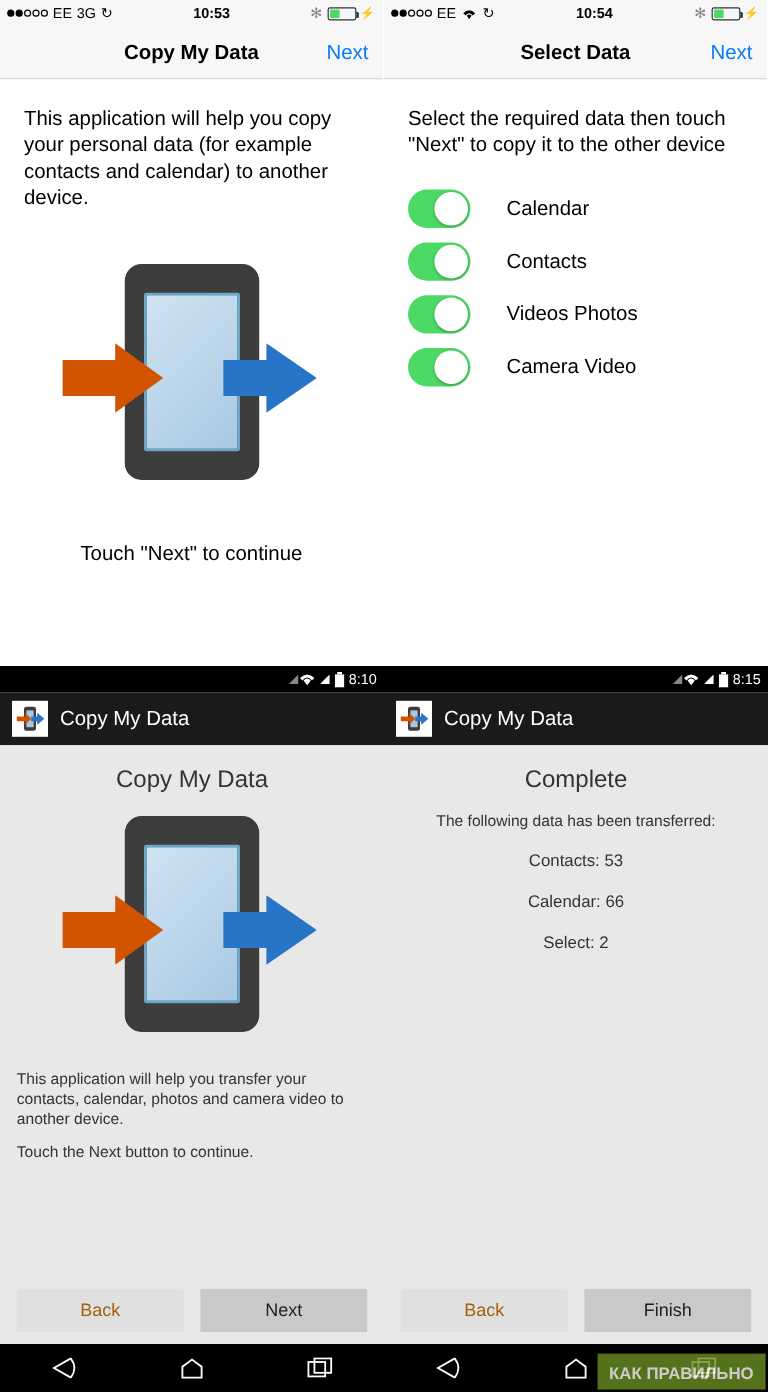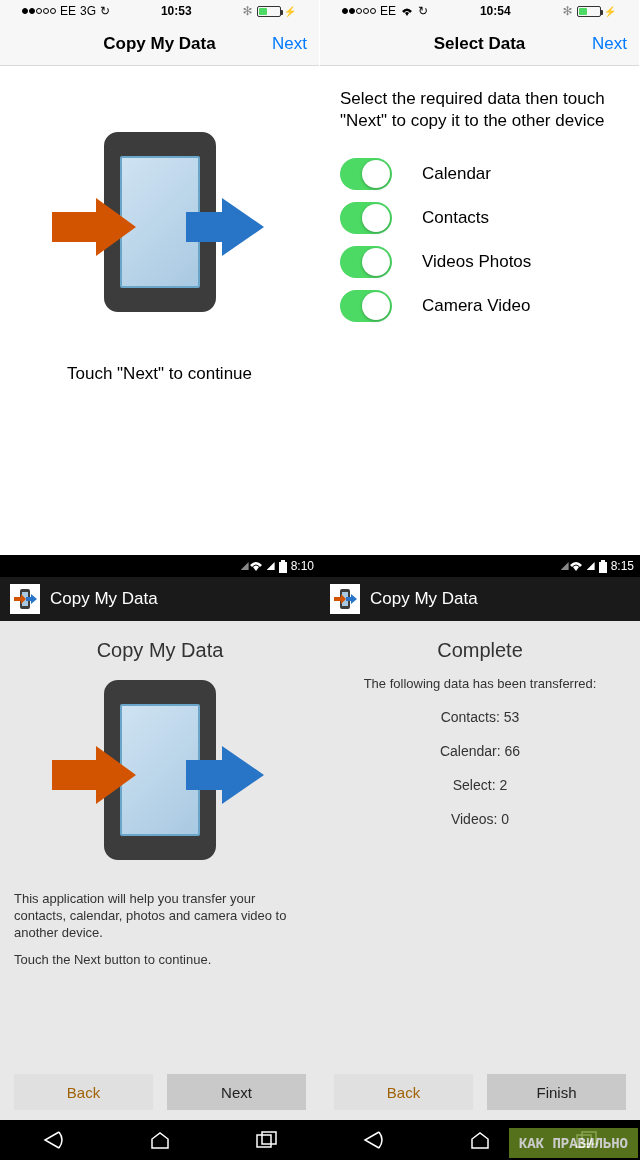--- a/index.html
+++ b/index.html
@@ -1,21 +1,21 @@
 <!DOCTYPE html>
 <html><head>
 <meta charset="utf-8">
 <style>
   * { box-sizing: border-box; margin: 0; padding: 0; }
   body { width: 640px; height: 1160px; font-family: -apple-system, "Helvetica Neue", Arial, sans-serif; background: #fff; overflow: hidden; }
   .grid { display: grid; grid-template-columns: 1fr 1fr; grid-template-rows: 555px 565px 40px; width: 640px; height: 1160px; }
 
   
   .ios-panel { position: relative; background: #fafafa; border-right: 1px solid #fff; }
-  .ios-status { display: flex; align-items: center; justify-content: space-between; height: 22px; font-size: 12px; padding: 2px 22px; background: #f7f7f7; color: #000; }
+  .ios-status { display: flex; align-items: center; justify-content: space-between; height: 22px; font-size: 12px; padding: 2px 6px; background: #f7f7f7; color: #000; }
   .ios-status .left, .ios-status .right { display: flex; align-items: center; gap: 4px; }
   .ios-status .center { font-weight: 600; }
   .battery-ios { display: inline-flex; align-items: center; }
   .battery-ios .shell { width: 24px; height: 11px; border: 1px solid #333; border-radius: 2px; position: relative; }
   .battery-ios .shell::after { content: ""; position: absolute; right: -3px; top: 3px; width: 2px; height: 5px; background: #333; border-radius: 0 1px 1px 0; }
   .battery-ios .fill { position: absolute; left: 1px; top: 1px; bottom: 1px; width: 40%; background: #4cd964; border-radius: 1px; }
   .ios-nav { display: flex; align-items: center; justify-content: center; position: relative; height: 44px; border-bottom: 1px solid #d9d9d9; background: #f7f7f7; }
   .ios-nav .title { font-weight: 700; font-size: 17px; color: #000; }
   .ios-nav .next { position: absolute; right: 12px; font-size: 17px; color: #007aff; }
   .ios-body { background: #fff; height: calc(100% - 66px); padding: 22px 20px; font-size: 17px; color: #000; }
@@ -41,21 +41,21 @@
   .and-body.complete { font-size: 14px; color: #333; text-align: center; }
   .and-body.complete p { margin-bottom: 18px; }
   .and-buttons { display: flex; gap: 14px; padding: 10px 14px; background: #e8e8e8; }
   .and-btn { flex: 1; height: 36px; display: flex; align-items: center; justify-content: center; font-size: 15px; }
   .and-btn.disabled { background: #e0e0e0; color: #a16207; }
   .and-btn.enabled { background: #c9c9c9; color: #222; }
 
   
   .and-navbar { grid-column: 1 / -1; background: #000; display: flex; align-items: center; justify-content: space-around; position: relative; }
   .and-nav-icon { color: #fff; width: 28px; height: 24px; display: flex; align-items: center; justify-content: center; }
-  .watermark { position: absolute; right: 2px; bottom: 2px; background: #6b8e23; opacity: .8; color: #fff; font-size: 14px; padding: 8px 10px 6px; font-family: Liberation Mono, monospace; font-weight: bold; }
+  .watermark { position: absolute; right: 2px; bottom: 2px; background: #6b8e23; opacity: .8; color: #fff; font-size: 14px; padding: 8px 10px 6px; font-family: Liberation Sans, sans-serif; font-weight: bold; }
 
   
   .phone-logo { position: relative; }
   .phone-logo .frame { border: solid #3c3c3c; border-radius: 14px; position: relative; background: #3c3c3c; }
   .phone-logo .screen { position: absolute; background: linear-gradient(135deg, #cfe3f2 0%, #a9c9e2 100%); border: 2px solid #6aa6c9; }
   .phone-logo .arrow-in, .phone-logo .arrow-out { position: absolute; }
   .phone-logo.lg { width: 180px; height: 195px; }
   .phone-logo.lg .frame { width: 112px; height: 180px; border-width: 10px; left: 34px; top: 4px; }
   .phone-logo.lg .screen { left: 6px; right: 6px; top: 14px; bottom: 14px; border-radius: 2px; }
   .phone-logo.lg .arrow-in { left: -18px; top: 70px; }
@@ -95,20 +95,21 @@
             </span>
           </span>
         <span style="font-size:10px">⚡</span>
       </div>
     </div>
     <div class="ios-nav">
       <span class="title">Copy My Data</span>
       <span class="next">Next</span>
     </div>
     <div class="ios-body">
+      <p>This application will help you copy your personal data (for example contacts and calendar) to another device.</p>
       <div class="center-img">
         <div class="phone-logo lg">
           <div class="frame">
               <div class="screen"></div>
             </div>
           <svg class="arrow-in" width="84" height="58">
               <polygon points="0,14 44,14 44,0 84,29 44,58 44,44 0,44" fill="#d35400"></polygon>
             </svg>
           <svg class="arrow-out" width="78" height="58">
               <polygon points="0,14 36,14 36,0 78,29 36,58 36,44 0,44" fill="#2874c6"></polygon>
@@ -254,21 +255,20 @@
           </svg>
       </div>
       <span>Copy My Data</span>
     </div>
     <div class="and-body complete">
       <h2>Complete</h2>
       <p style="font-size:13px;margin-top:6px">The following data has been transferred:</p>
       <p><span>Contacts:</span> <span>53</span></p>
       <p><span>Calendar:</span> <span>66</span></p>
       <p><span>Select:</span> <span>2</span></p>
-      <p><span>Videos:</span> <span>0</span></p>
     </div>
     <div class="and-buttons">
       <div class="and-btn disabled">Back</div>
       <div class="and-btn enabled">Finish</div>
     </div>
   </div>
 
   <div class="and-navbar">
     <div class="and-nav-icon">
         <svg width="28" height="20">

